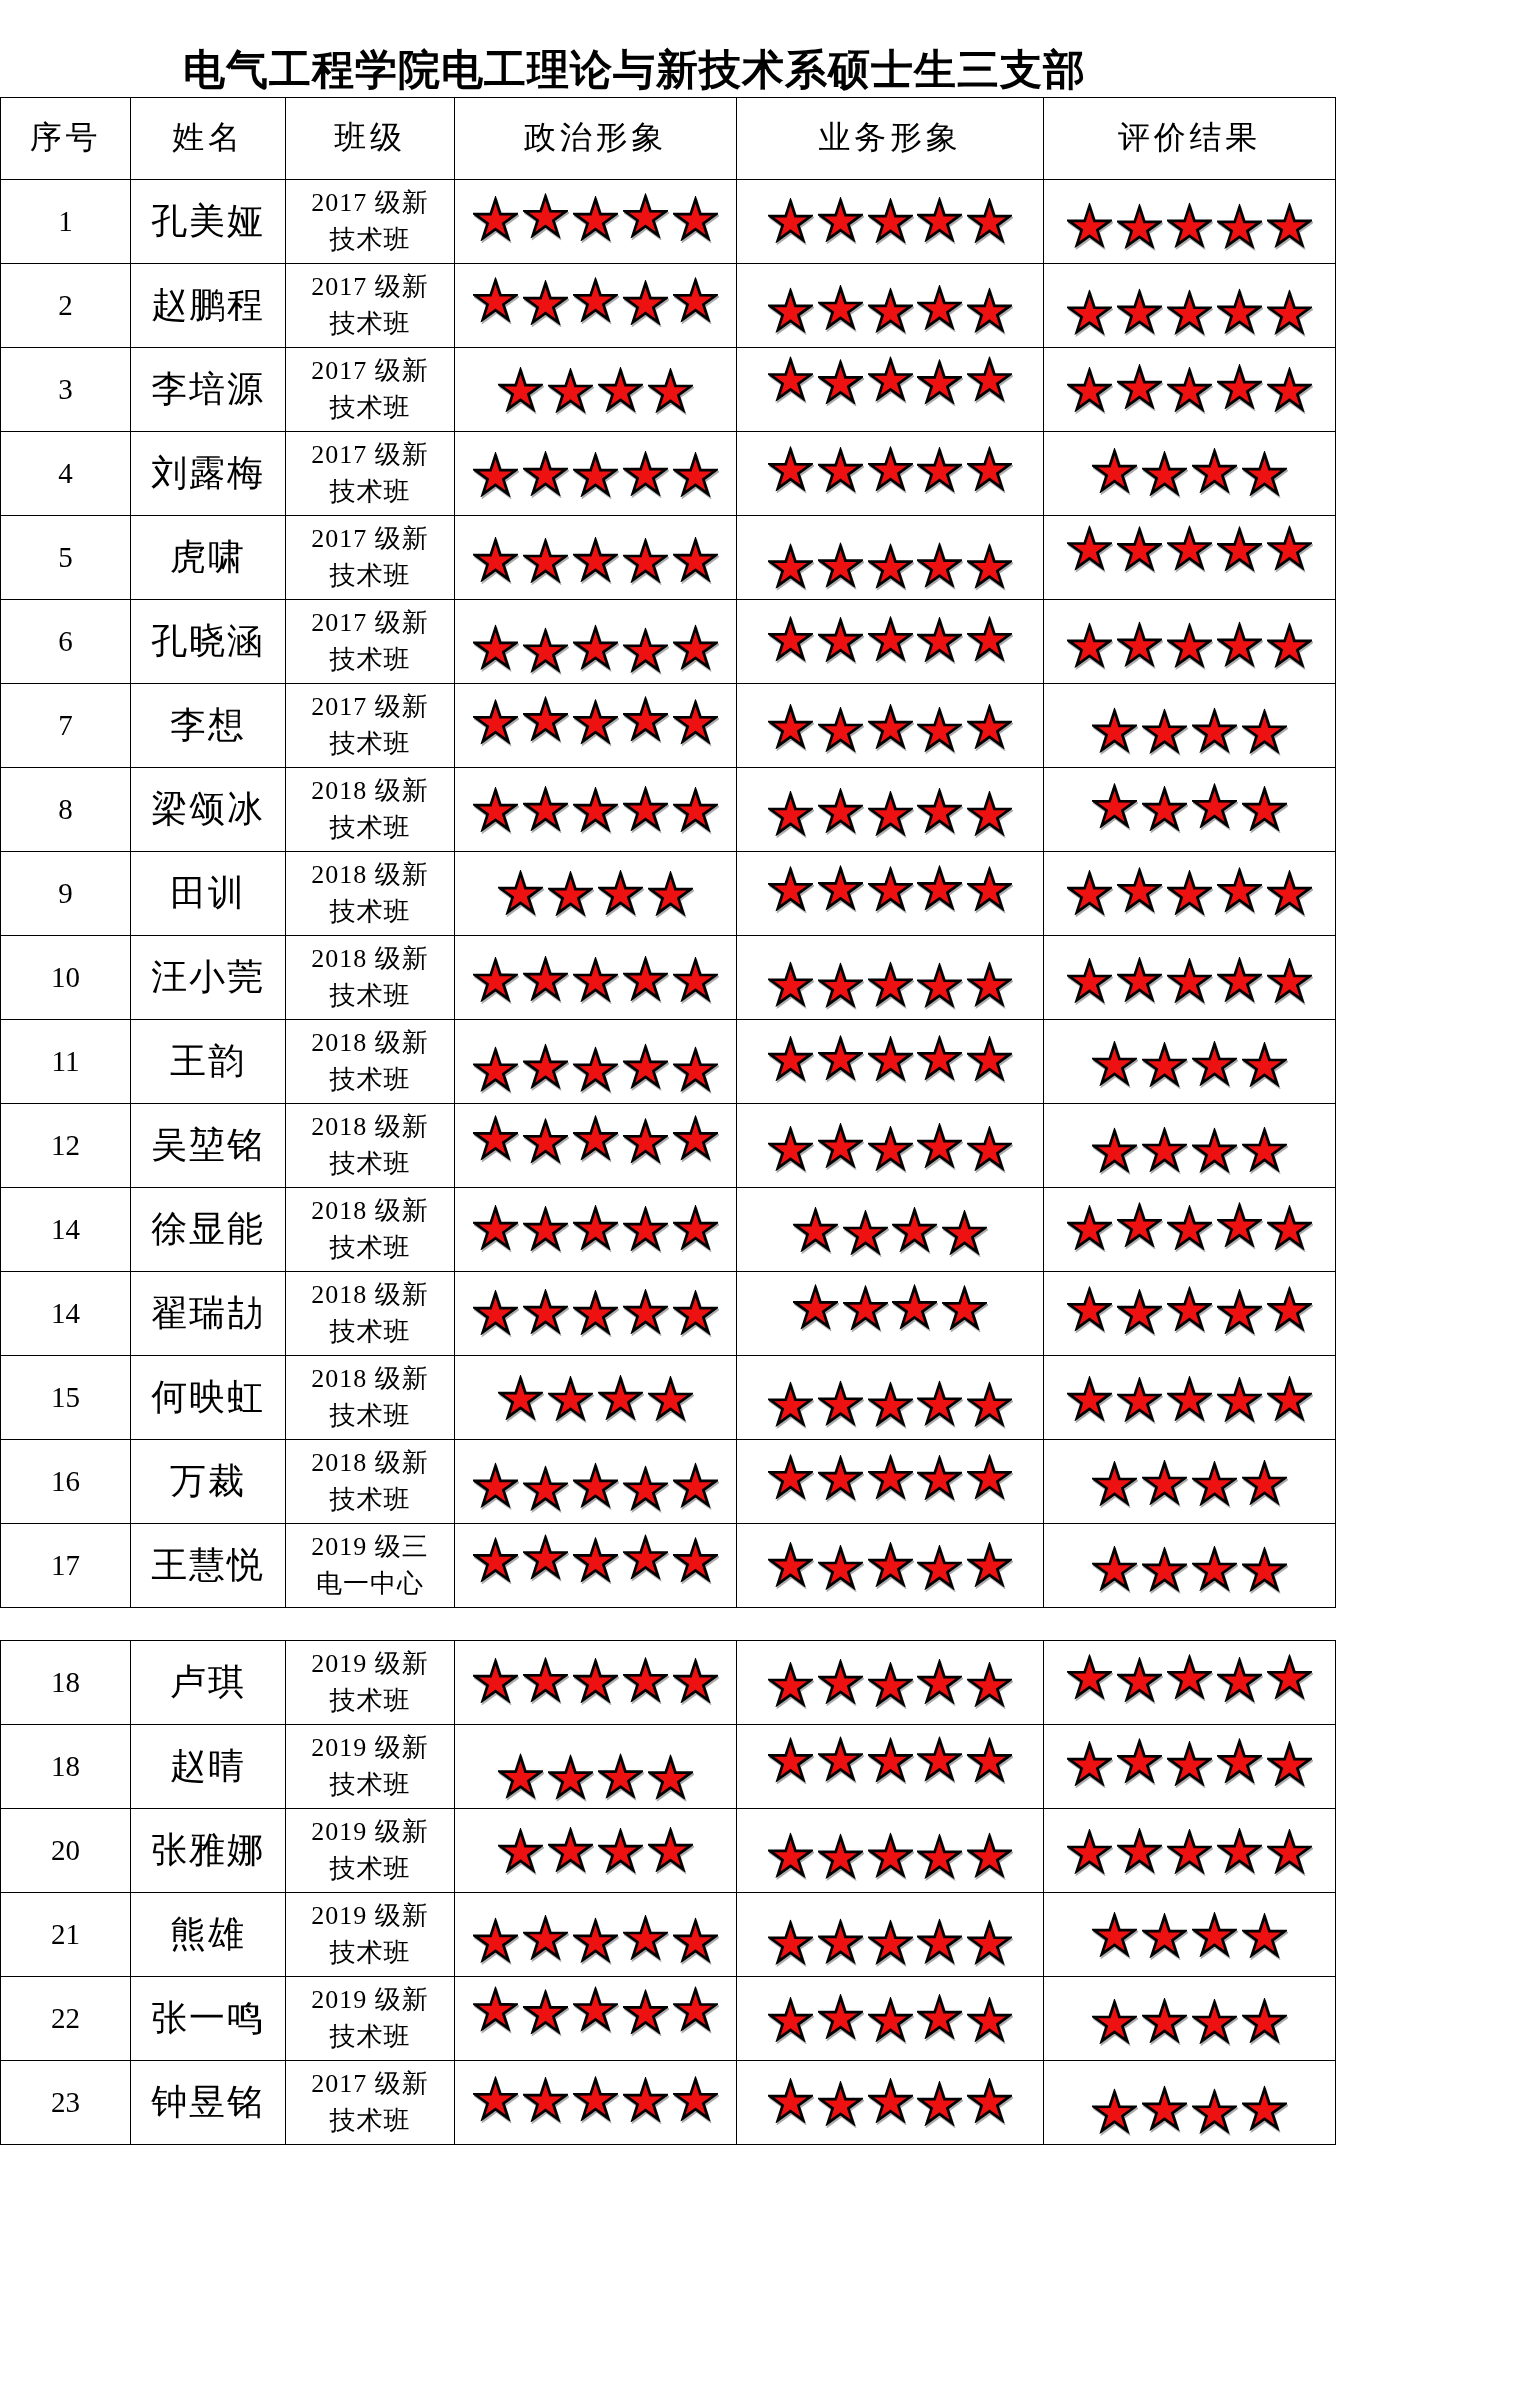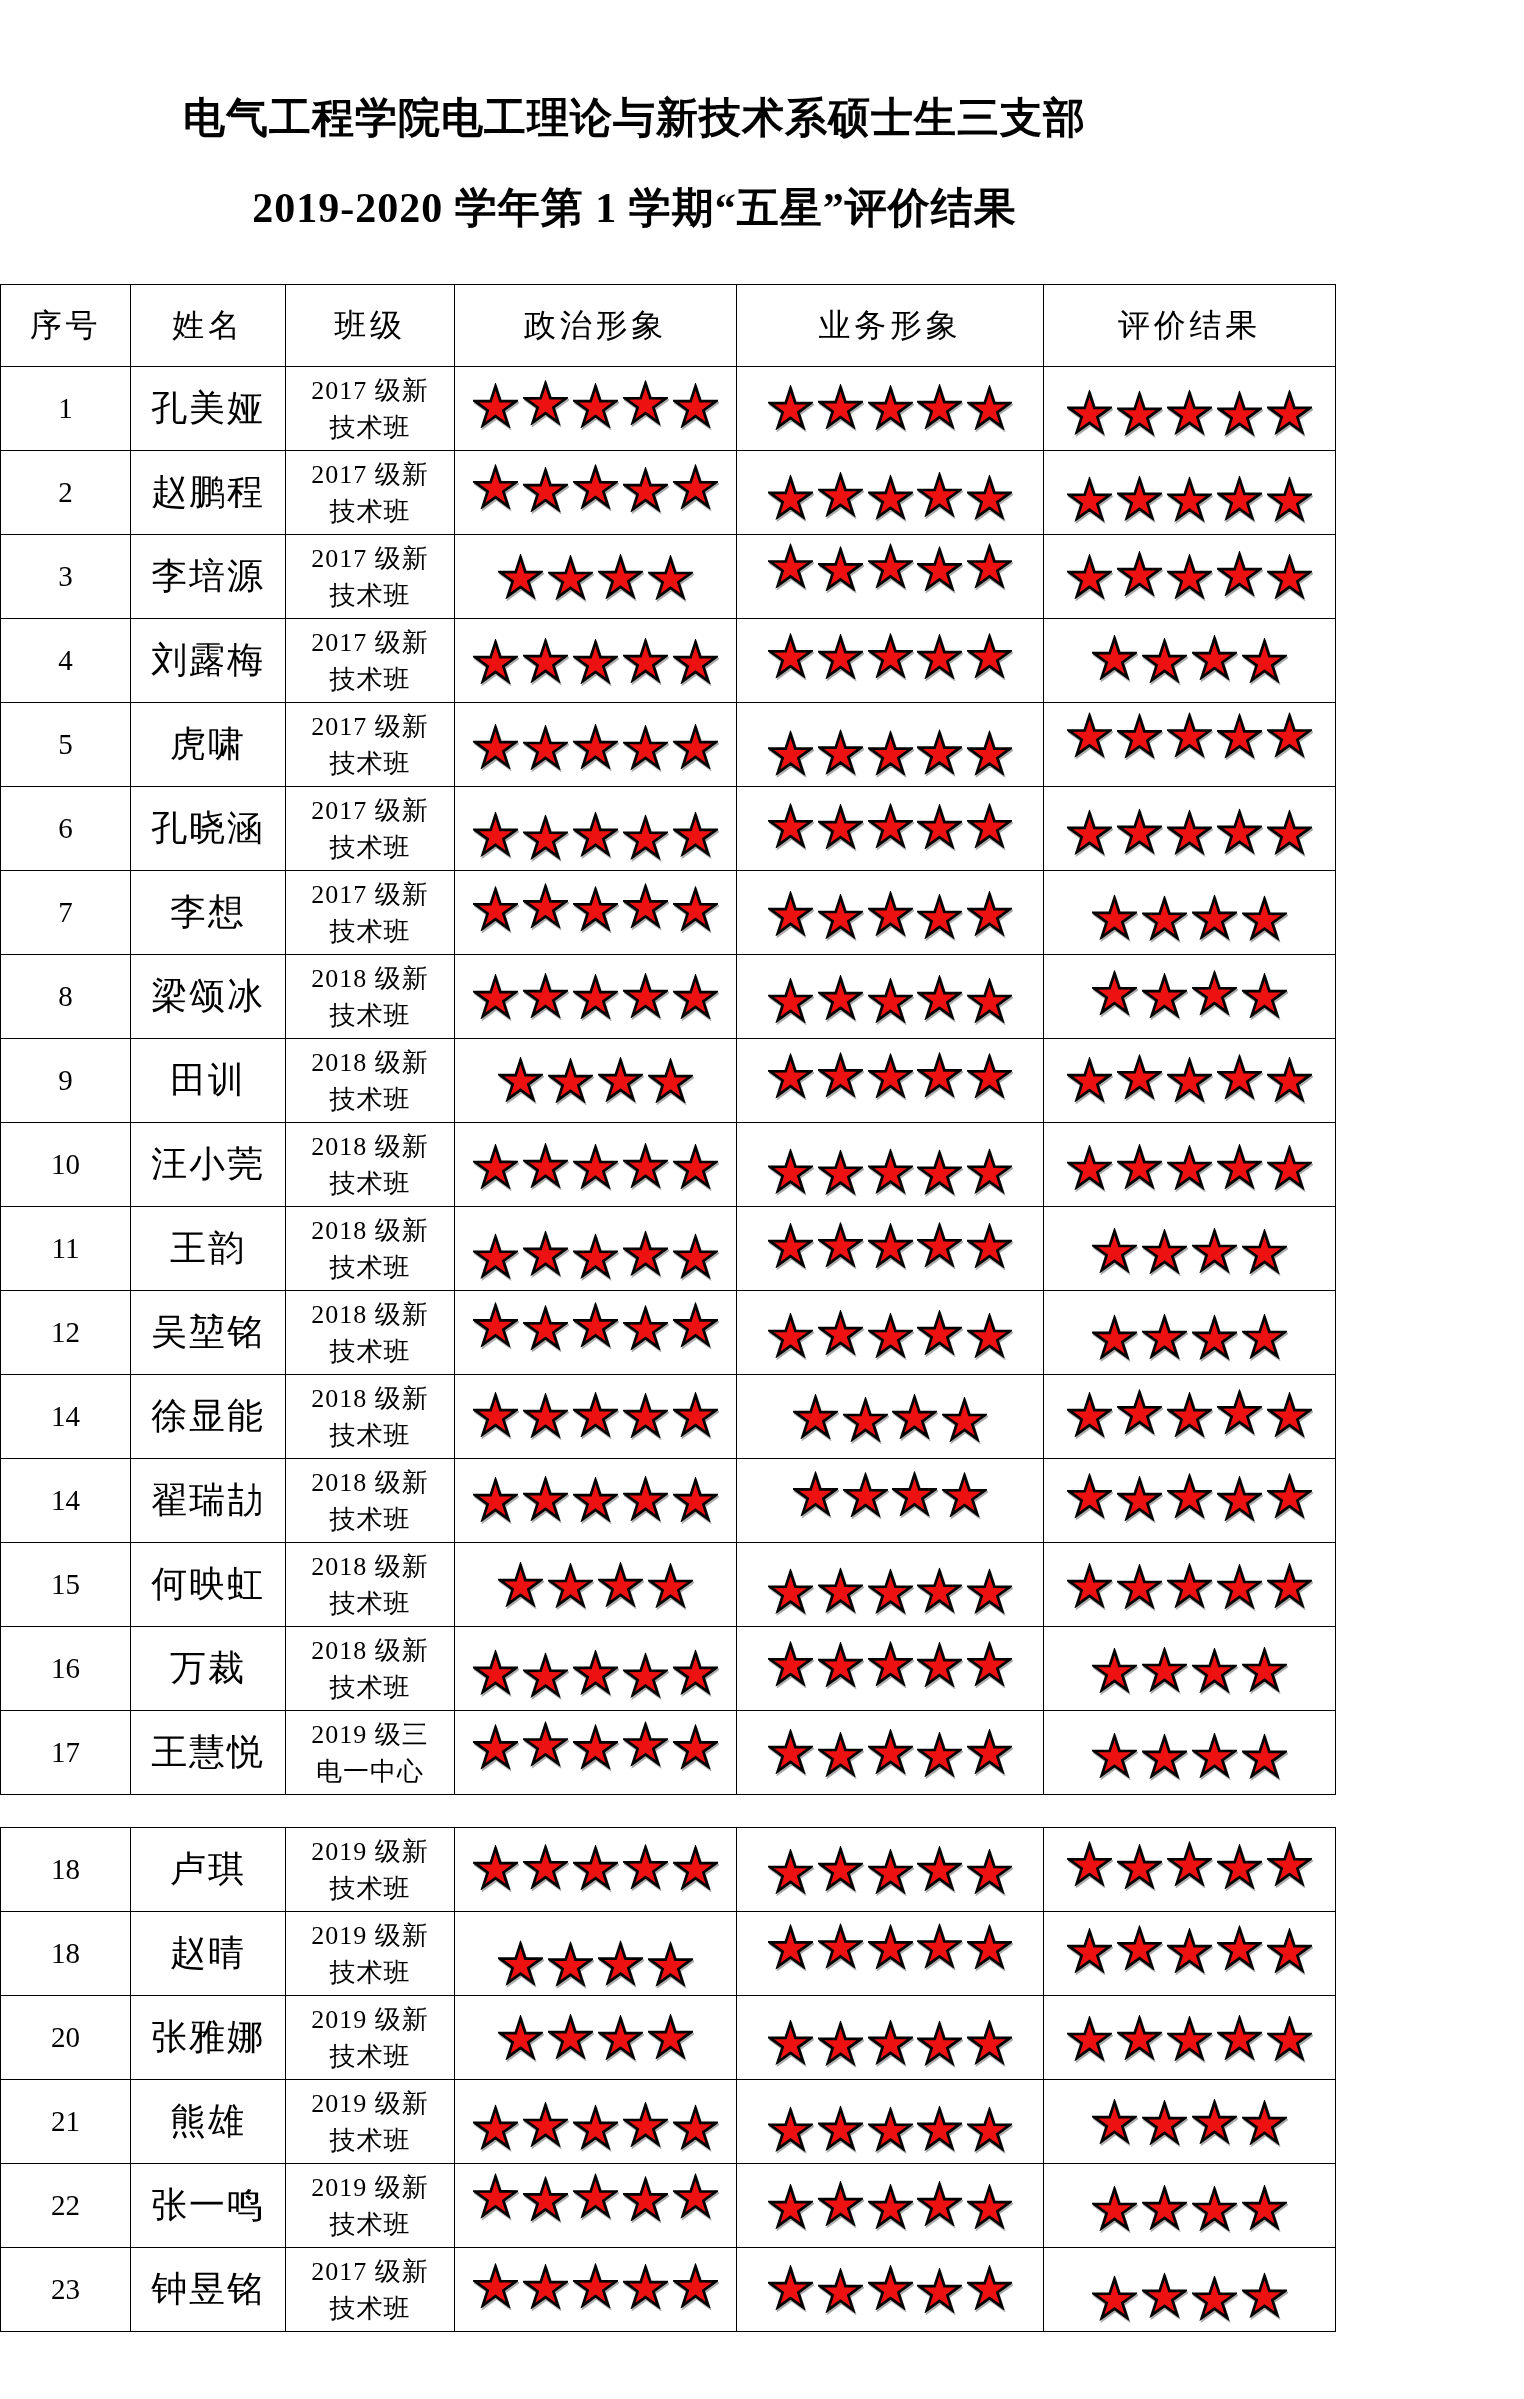--- a/index.html
+++ b/index.html
@@ -2,21 +2,21 @@
 <html lang="zh"><head>
 <meta charset="utf-8">
 <style>
   html,body{margin:0;padding:0;background:#ffffff;}
   body{
     width:1525px;height:2400px;
     font-family:"Liberation Serif","DejaVu Serif",serif;
     color:#000;
     overflow:hidden;
   }
-  .page{width:1269px;margin-top:48px;}
+  .page{width:1269px;}
   .title{
     text-align:center;
     font-weight:bold;
     font-size:42px;
     letter-spacing:1px;
     line-height:1.25;
   }
   .title.line1{padding-top:44px;}
   .title.line2{margin-top:37px;margin-bottom:50px;}
   table.tbl{
@@ -59,21 +59,20 @@
     filter:drop-shadow(1.9px 2.9px 0px rgba(90,90,90,0.5));
     flex:0 0 auto;
   }
 </style>
 </head>
 <body>
 
 <div class="page">
 
   <div class="title line1">电气工程学院电工理论与新技术系硕士生三支部</div>
-  <div class="title line2">2019-2020 学年第 1 学期“五星”评价结果</div>
 
   <table class="tbl tbl1">
     <colgroup>
       <col style="width:130px">
         <col style="width:155px">
         <col style="width:169px">
       <col style="width:282px">
         <col style="width:307px">
         <col style="width:292px">
     </colgroup>

